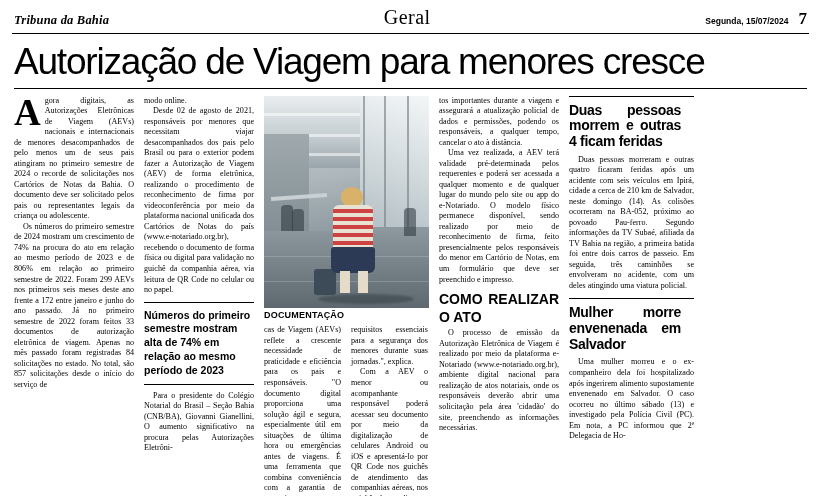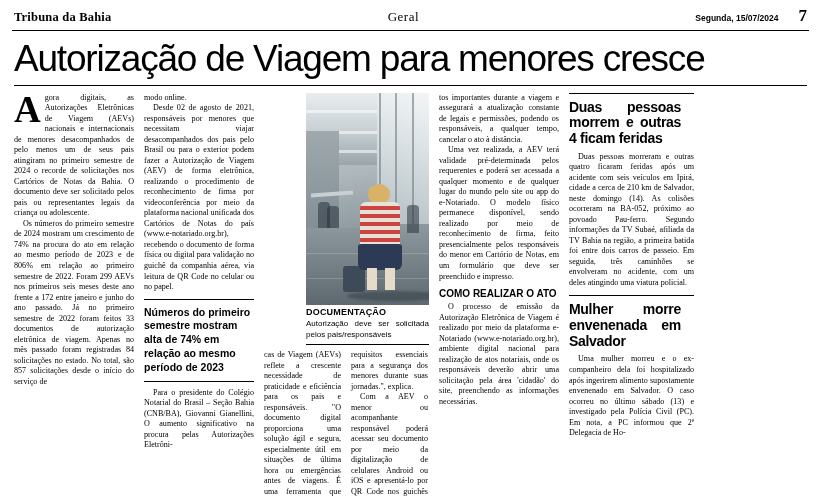--- a/index.html
+++ b/index.html
@@ -22,33 +22,34 @@
   .masthead {
     display: flex;
     align-items: baseline;
     justify-content: space-between;
     padding: 6px 2px 4px 2px;
     border-bottom: 1.5px solid #000;
   }
   .masthead-left {
     font-family: "Liberation Serif", serif;
     font-size: 12.5px;
+    font-style: italic;
     font-weight: bold;
     letter-spacing: 0.2px;
   }
   .masthead-center {
     font-family: "Liberation Serif", serif;
-    font-size: 13px;
+    font-size: 20px;
     letter-spacing: 0.5px;
     text-align: right;
   }
   .masthead-right {
     display: flex;
     align-items: baseline;
-    gap: 20px;
+    gap: 10px;
   }
   .masthead-date {
     font-family: "Liberation Sans", sans-serif;
     font-size: 8.5px;
     font-weight: bold;
   }
   .masthead-pageno {
     font-family: "Liberation Serif", serif;
     font-size: 17px;
     font-weight: bold;
@@ -103,21 +104,21 @@
     font-size: 10.5px;
     line-height: 1.32;
     text-align: left;
     border-top: 1.2px solid #000;
     border-bottom: 1.2px solid #000;
     padding: 6px 0 6px 0;
     margin: 6px 0 6px 0;
     text-indent: 0;
   }
   
-  .photo-wrap { margin-bottom: 4px; margin-left: 42px; }
+  .photo-wrap { margin-bottom: 4px; }
   .photo {
     width: 100%;
     height: 212px;
     position: relative;
     overflow: hidden;
     background: linear-gradient(170deg, #cfd6d8 0%, #aeb7bb 38%, #8e9ba1 62%, #6f7d85 100%);
   }
   .ph-ceiling {
     position: absolute; left: 0; top: 0; width: 100%; height: 34%;
     background: linear-gradient(180deg,#e9edef 0%, #c6ced2 55%, #9aa5ab 100%);
@@ -190,21 +191,21 @@
   .caption-text {
     font-family: "Liberation Sans", sans-serif;
     font-size: 8px;
     margin: 0 0 5px 0;
     padding-bottom: 4px;
     border-bottom: 1px solid #000;
   }
   .subhead {
     font-family: "Liberation Sans", sans-serif;
     font-weight: bold;
-    font-size: 10px;
+    font-size: 14px;
     margin: 5px 0 2px 0;
     text-indent: 0;
   }
   
   .rail-title {
     font-family: "Liberation Sans", sans-serif;
     font-weight: bold;
     font-size: 14px;
     line-height: 1.12;
     letter-spacing: -0.3px;
@@ -268,35 +269,34 @@
           <div class="ph-bag"></div>
           <div class="ph-person">
             <div class="ph-p-head"></div>
             <div class="ph-p-body"></div>
             <div class="ph-p-skirt"></div>
             <div class="ph-p-legL"></div>
             <div class="ph-p-legR"></div>
           </div>
         </div>
         <div class="caption-title">DOCUMENTAÇÃO</div>
-        <div class="caption-text">Autorização deve ser solicitada pelos pais/responsáveis</div>
       </div>
       <div style="display:flex;gap:10px;">
         <div style="width:77px;">
           <p class="noind">cas de Viagem (AEVs) reflete a crescente necessidade de praticidade e eficiência para os pais e responsáveis. "O documento digital proporciona uma solução ágil e segura, especialmente útil em situações de última hora ou emergências antes de viagens. É uma ferramenta que combina conveniência com a garantia de cumprir</p>
         </div>
         <div style="width:77px;">
           <p class="noind">requisitos essenciais para a segurança dos menores durante suas jornadas.", explica.</p>
           <p>Com a AEV o menor ou acompanhante responsável poderá acessar seu documento por meio da digitalização de celulares Android ou iOS e apresentá-lo por QR Code nos guichês de atendimento das companhias aéreas, nos guichês de atendimento de aeroportos, o que evitará perdas de tempo</p>
         </div>
       </div>
     </div>
 
     <div class="col c4">
-      <p class="noind">tos importantes durante a viagem e assegurará a atualização constante de legais e permissões, podendo os responsáveis, a qualquer tempo, cancelar o ato à distância.</p>
+      <p class="noind">tos importantes durante a viagem e assegurará a atualização policial de dados e permissões, podendo os responsáveis, a qualquer tempo, cancelar o ato à distância.</p>
       <p>Uma vez realizada, a AEV terá validade pré-determinada pelos requerentes e poderá ser acessada a qualquer momento e de qualquer lugar do mundo pelo site ou app do e-Notariado. O modelo físico permanece disponível, sendo realizado por meio de reconhecimento de firma, feito presencialmente pelos responsáveis do menor em Cartório de Notas, em um formulário que deve ser preenchido e impresso.</p>
       <div class="subhead">COMO REALIZAR O ATO</div>
       <p>O processo de emissão da Autorização Eletrônica de Viagem é realizado por meio da plataforma e-Notariado (www.e-notariado.org.br), ambiente digital nacional para realização de atos notariais, onde os responsáveis deverão abrir uma solicitação pela área 'cidadão' do site, preenchendo as informações necessárias.</p>
     </div>
 
     <div class="col c6">
       <div class="rail-rule-top"></div>
       <div class="rail-title">Duas pessoas morrem e outras 4 ficam feridas</div>
       <p>Duas pessoas morreram e outras quatro ficaram feridas após um acidente com seis veículos em Ipirá, cidade a cerca de 210 km de Salvador, neste domingo (14). As colisões ocorreram na BA-052, próximo ao povoado Pau-ferro. Segundo informações da TV Subaé, afiliada da TV Bahia na região, a primeira batida foi entre dois carros de passeio. Em seguida, três caminhões se envolveram no acidente, com um deles atingindo uma viatura policial.</p>
       <div class="rail-sep"></div>

